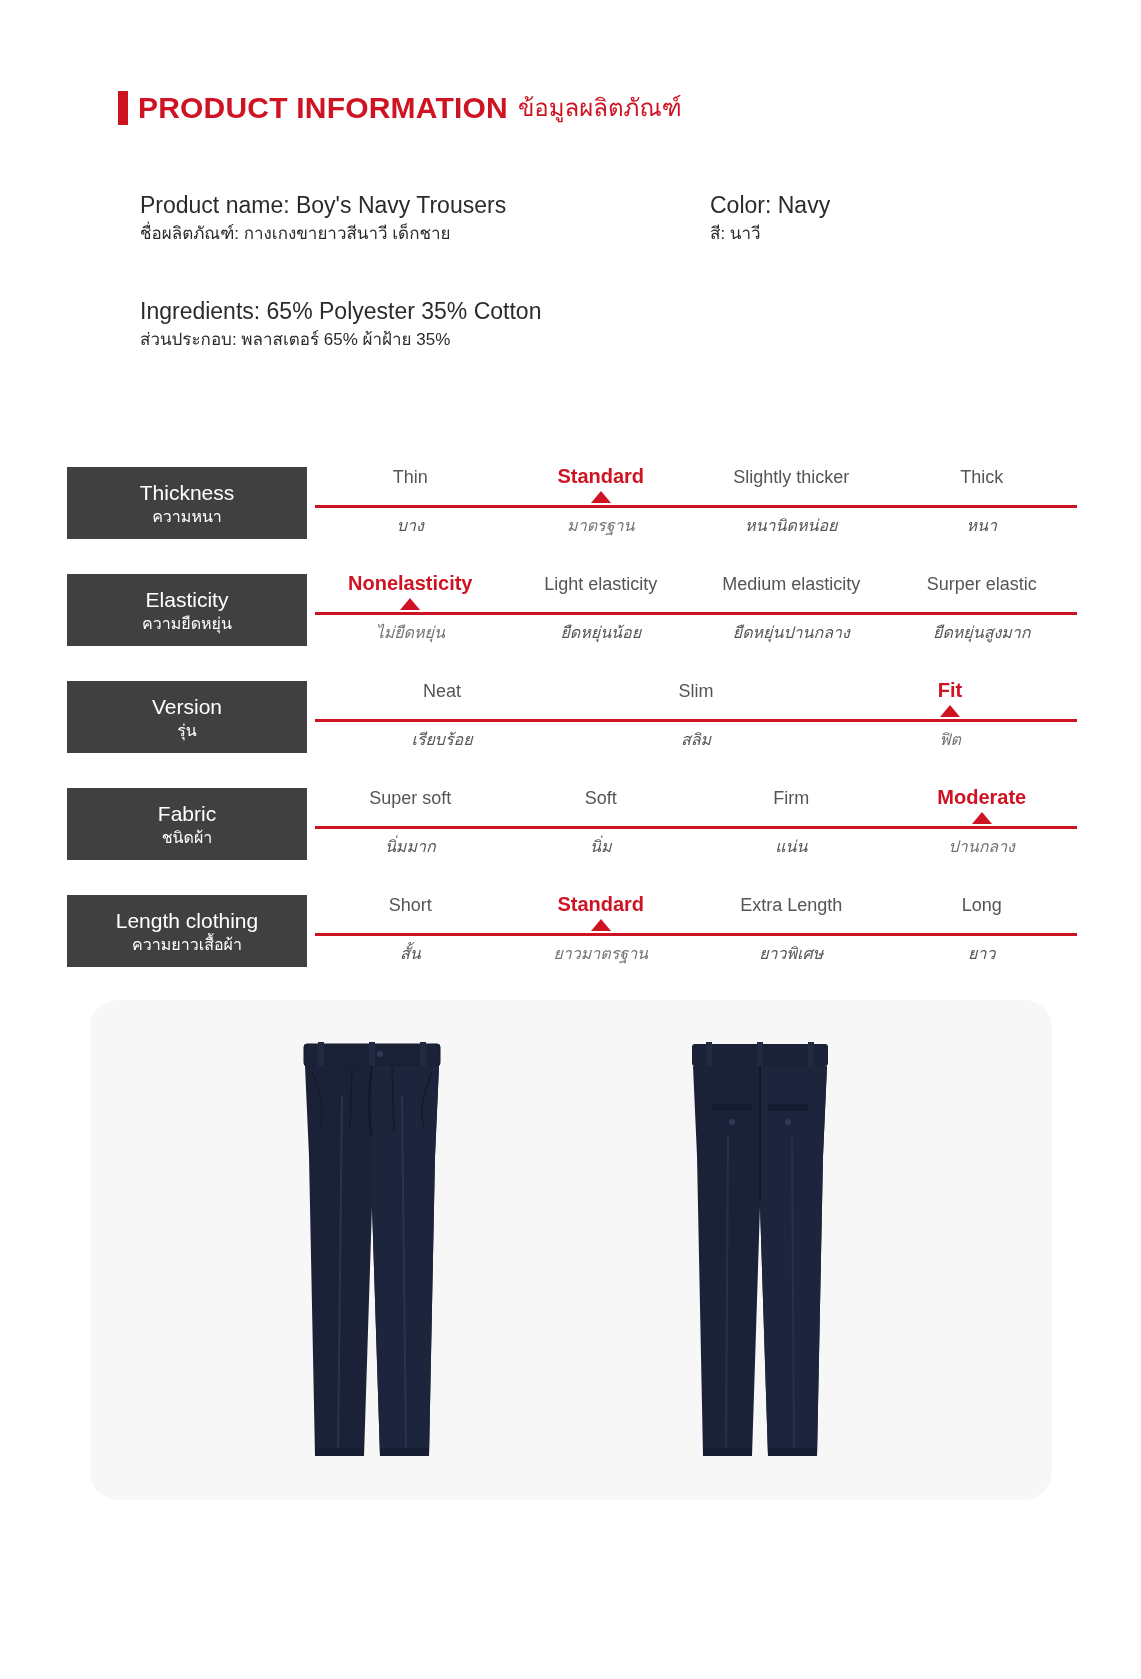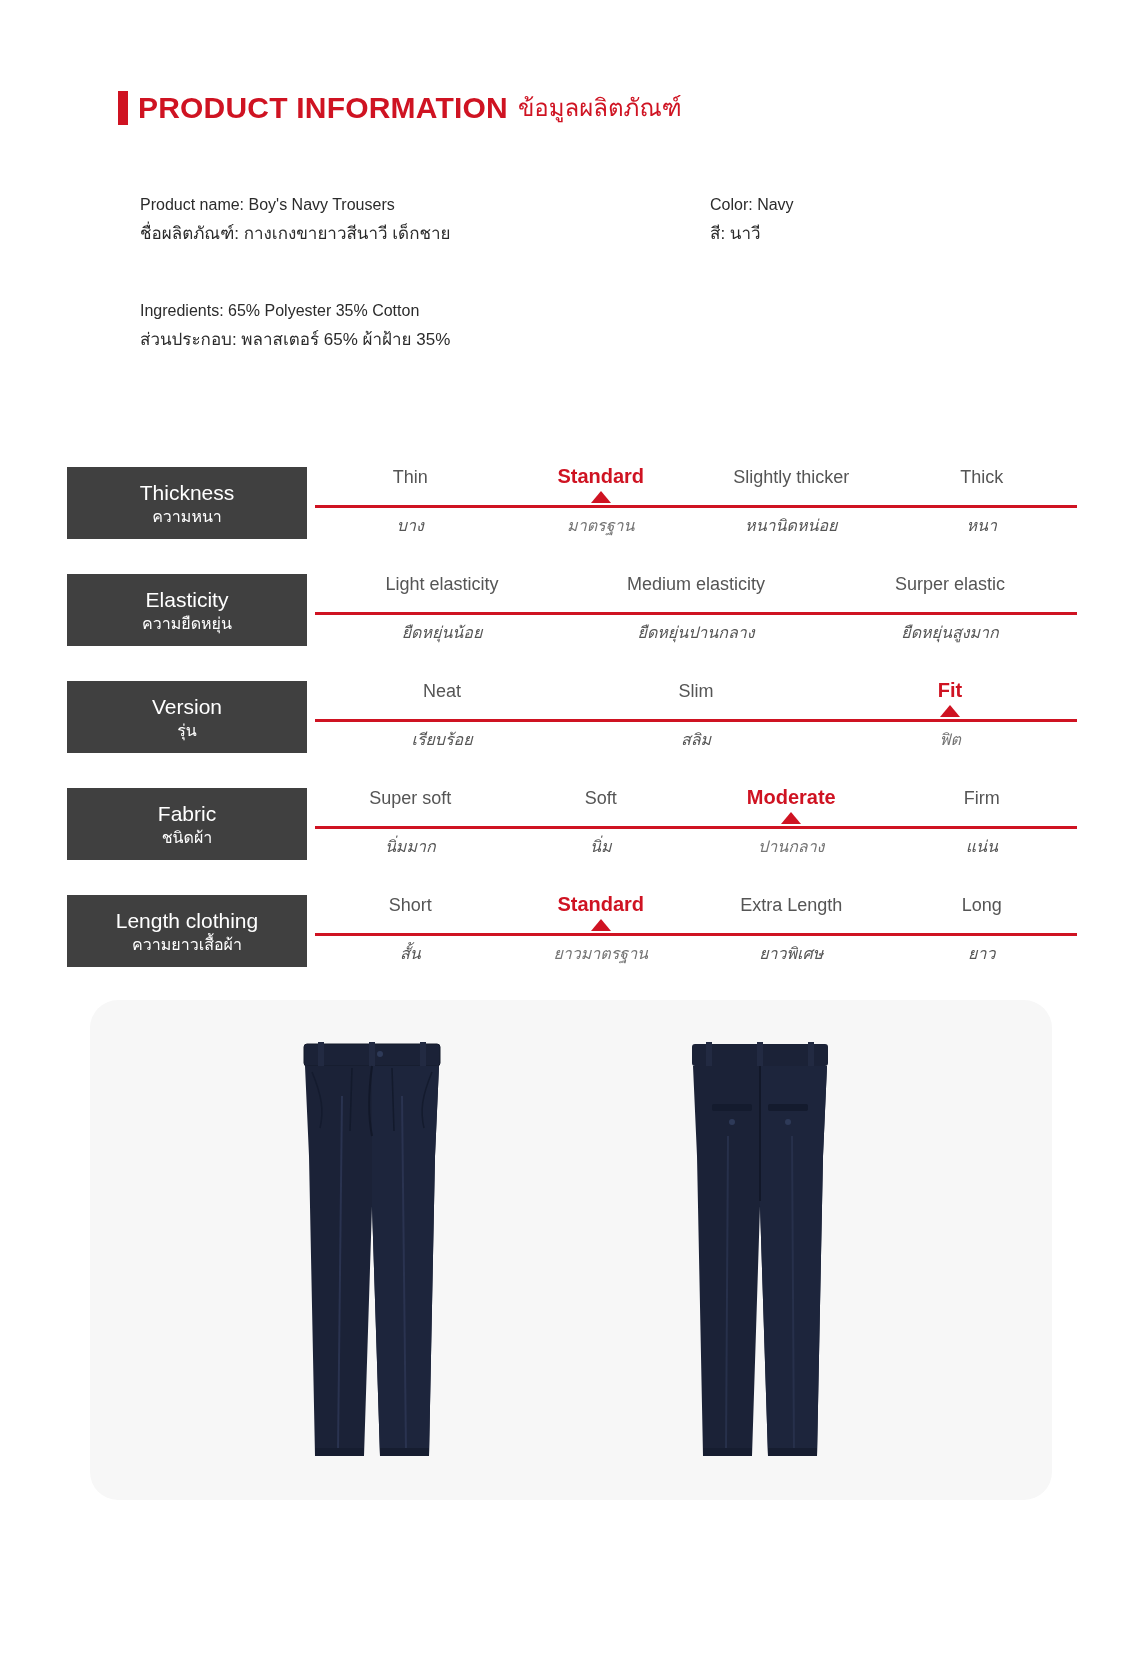--- a/index.html
+++ b/index.html
@@ -51,21 +51,21 @@
     top: 190px;
     width: 880px;
   }
   .info-row {
     display: flex;
     margin-bottom: 8px;
   }
   .info-col-a { width: 570px; }
   .info-col-b { width: 300px; }
   .info-line-en {
-    font-size: 16px;
+    font-size: 23px;
     color: #2b2b2b;
     line-height: 30px;
     white-space: nowrap;
   }
   .info-line-th {
     font-size: 17px;
     color: #2b2b2b;
     line-height: 28px;
     white-space: nowrap;
   }
@@ -261,20 +261,25 @@
   </div>
 
   <div class="spec-row">
     <div class="spec-label">
       <div class="spec-label-en">Elasticity</div>
       <div class="spec-label-th">ความยืดหยุ่น</div>
     </div>
     <div class="spec-scale">
       <div class="scale-line"></div>
       <div class="scale-items">
+        <div class="scale-item active">
+          <div class="scale-en">Nonelasticity</div>
+          <div class="marker"></div>
+          <div class="scale-th">ไม่ยืดหยุ่น</div>
+        </div>
         <div class="scale-item">
           <div class="scale-en">Light elasticity</div>
 
           <div class="scale-th">ยืดหยุ่นน้อย</div>
         </div>
         <div class="scale-item">
           <div class="scale-en">Medium elasticity</div>
 
           <div class="scale-th">ยืดหยุ่นปานกลาง</div>
         </div>
@@ -325,29 +330,29 @@
         <div class="scale-item">
           <div class="scale-en">Super soft</div>
 
           <div class="scale-th">นิ่มมาก</div>
         </div>
         <div class="scale-item">
           <div class="scale-en">Soft</div>
 
           <div class="scale-th">นิ่ม</div>
         </div>
+        <div class="scale-item">
+          <div class="scale-en">Firm</div>
+
+          <div class="scale-th">แน่น</div>
+        </div>
         <div class="scale-item active">
           <div class="scale-en">Moderate</div>
           <div class="marker"></div>
           <div class="scale-th">ปานกลาง</div>
-        </div>
-        <div class="scale-item">
-          <div class="scale-en">Firm</div>
-
-          <div class="scale-th">แน่น</div>
         </div>
       </div>
     </div>
   </div>
 
   <div class="spec-row">
     <div class="spec-label">
       <div class="spec-label-en">Length clothing</div>
       <div class="spec-label-th">ความยาวเสื้อผ้า</div>
     </div>

